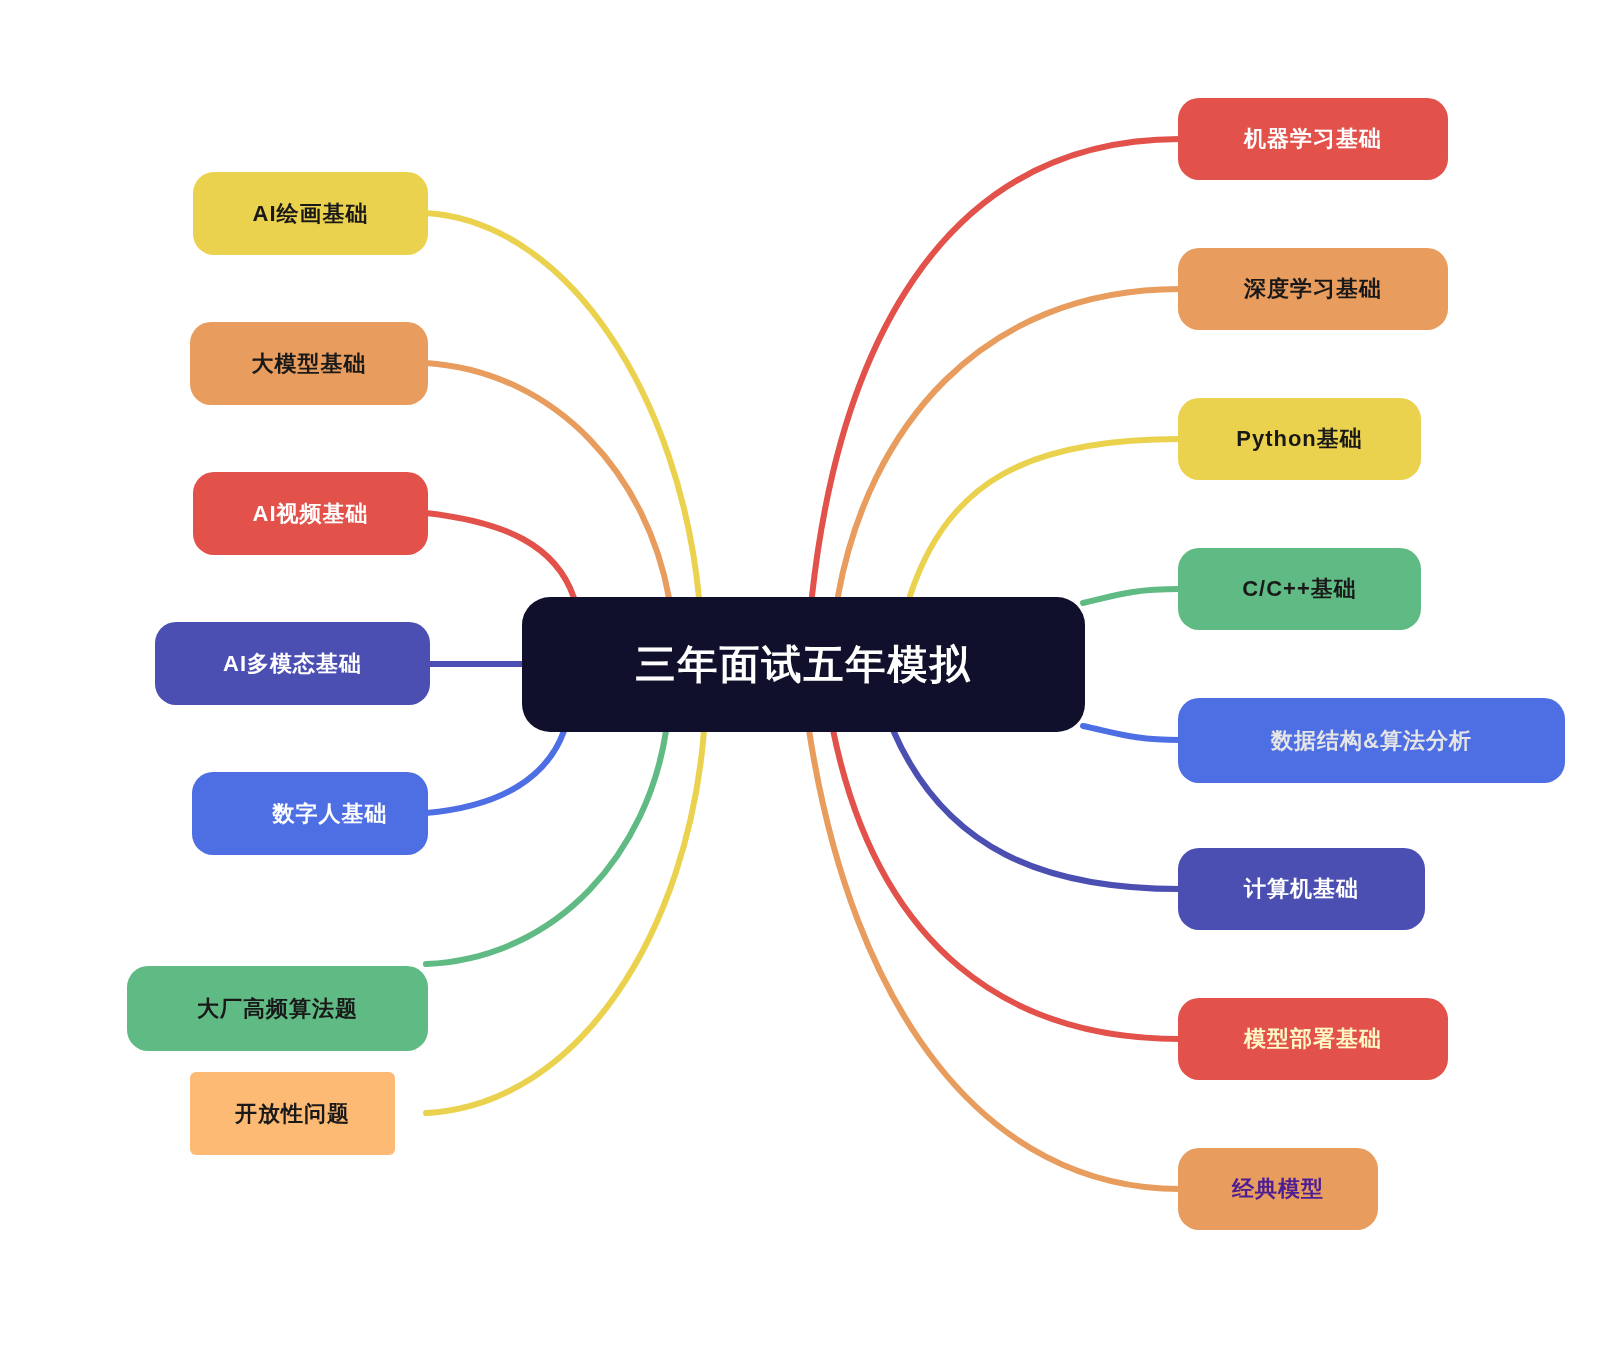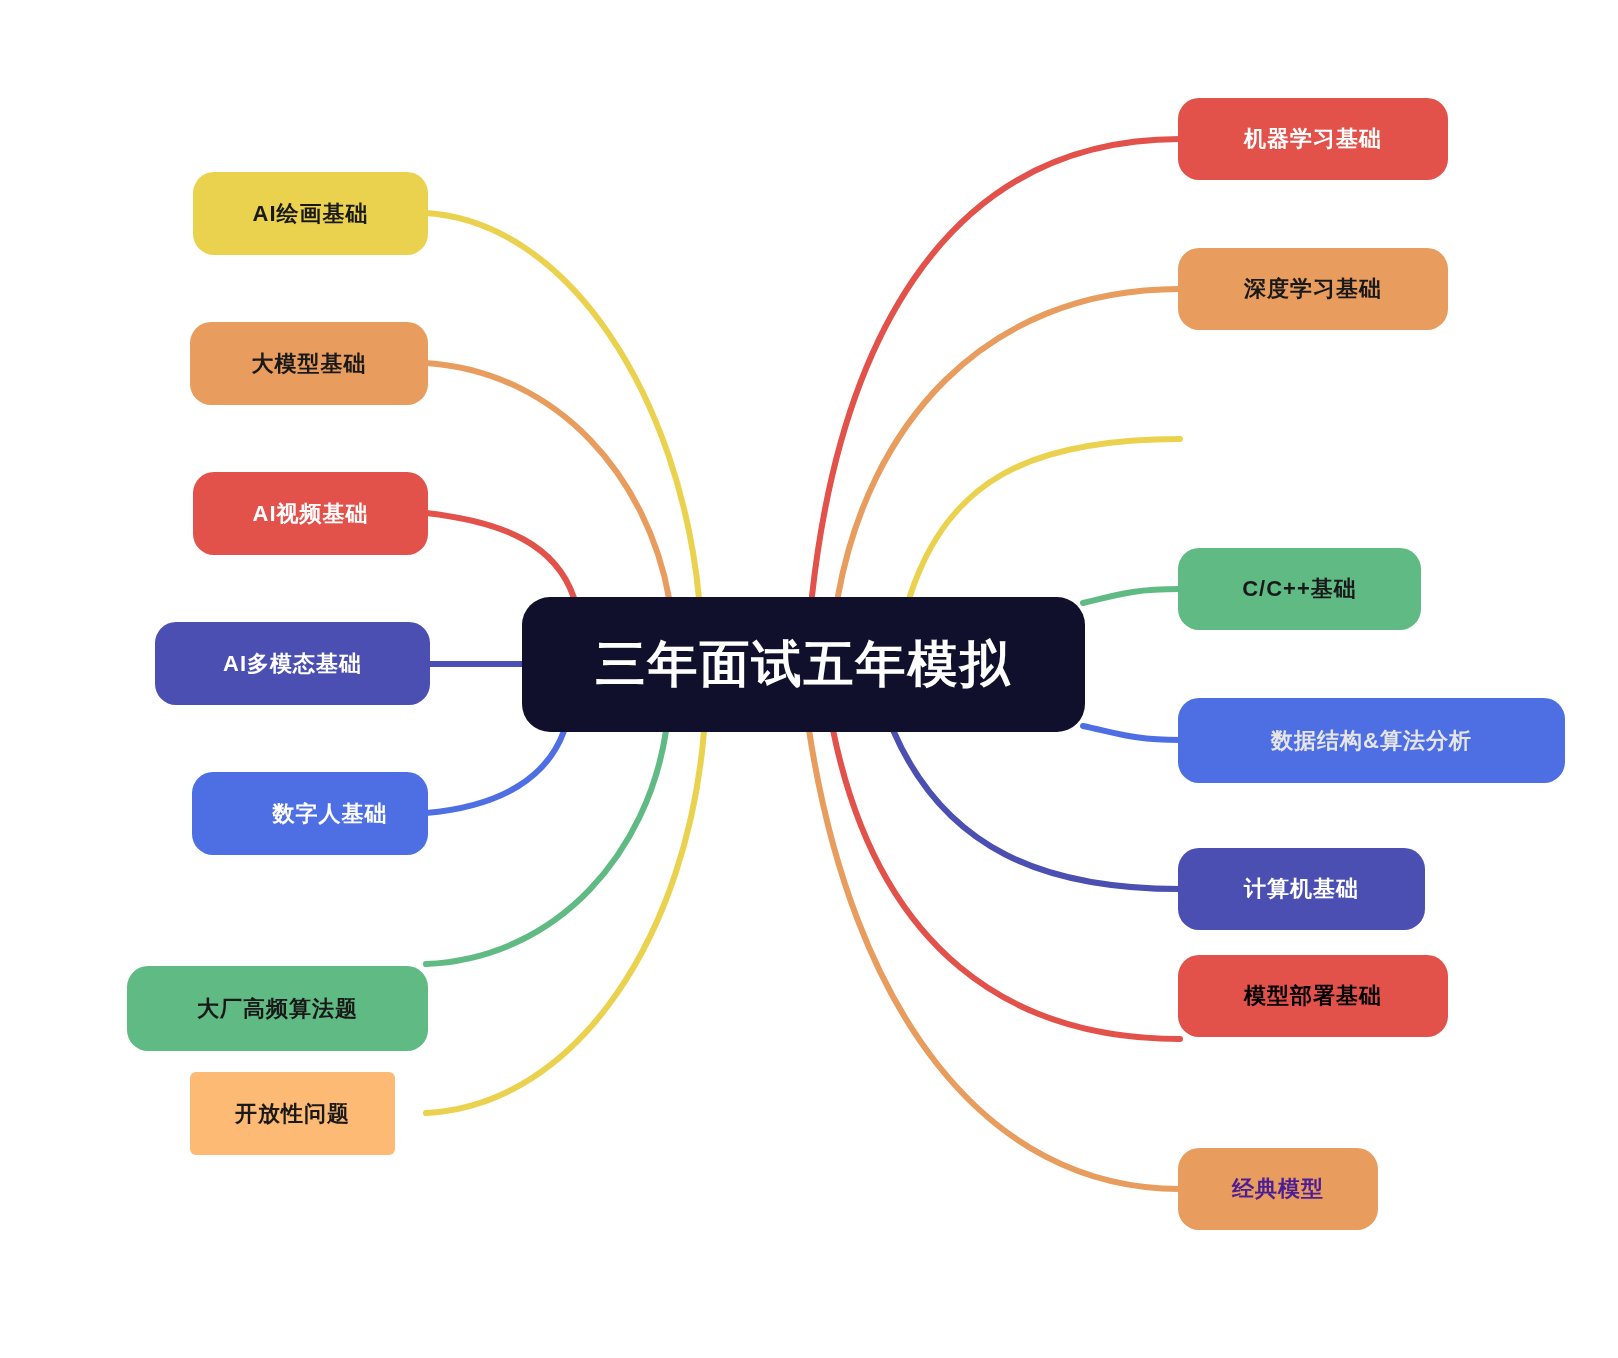--- a/index.html
+++ b/index.html
@@ -30,21 +30,21 @@
     box-sizing: border-box;
   }
   .root-node {
     position: absolute;
     left: 522px; top: 597px;
     width: 563px; height: 135px;
     border-radius: 28px;
     display: flex;
     align-items: center;
     justify-content: center;
-    font-size: 50px;
+    font-size: 40px;
     font-weight: 700;
     letter-spacing: 2px;
     white-space: nowrap;
   }
 </style>
 </head>
 <body>
 
 <div class="canvas" style="background: rgb(255, 255, 255);">
   <svg class="connector-layer" viewBox="0 0 1618 1358" xmlns="http://www.w3.org/2000/svg">
@@ -87,28 +87,31 @@
     </div>
     <div class="node" style="left: 190px; top: 1072px; width: 205px; height: 83px; background: #fdba74; color: rgb(25, 25, 25); border-radius: 6px;">
       <span>开放性问题</span>
     </div>
     <div class="node" style="left: 1178px; top: 98px; width: 270px; height: 82px; background: rgb(226, 81, 74); color: rgb(255, 255, 255);">
       <span>机器学习基础</span>
     </div>
     <div class="node" style="left: 1178px; top: 248px; width: 270px; height: 82px; background: rgb(232, 156, 93); color: rgb(25, 25, 25);">
       <span>深度学习基础</span>
     </div>
+    <div class="node" style="left: 1178px; top: 398px; width: 243px; height: 82px; background: rgb(235, 210, 78); color: rgb(25, 25, 25);">
+      <span>Python基础</span>
+    </div>
     <div class="node" style="left: 1178px; top: 548px; width: 243px; height: 82px; background: rgb(96, 186, 131); color: rgb(25, 25, 25);">
       <span>C/C++基础</span>
     </div>
     <div class="node" style="left: 1178px; top: 698px; width: 387px; height: 85px; background: rgb(78, 111, 228); color: #e5e5e5;">
       <span>数据结构&amp;算法分析</span>
     </div>
     <div class="node" style="left: 1178px; top: 848px; width: 247px; height: 82px; background: rgb(75, 79, 178); color: rgb(255, 255, 255);">
       <span>计算机基础</span>
     </div>
-    <div class="node" style="left: 1178px; top: 955px; width: 270px; height: 82px; background: rgb(226, 81, 74); color: #000000;">
+    <div class="node" style="left: 1178px; top: 998px; width: 270px; height: 82px; background: rgb(226, 81, 74); color: #fef9c3;">
       <span>模型部署基础</span>
     </div>
     <div class="node" style="left: 1178px; top: 1148px; width: 200px; height: 82px; background: rgb(232, 156, 93); color: #4c1d95;">
       <span>经典模型</span>
     </div>
   </div>
 
 </body></html>

